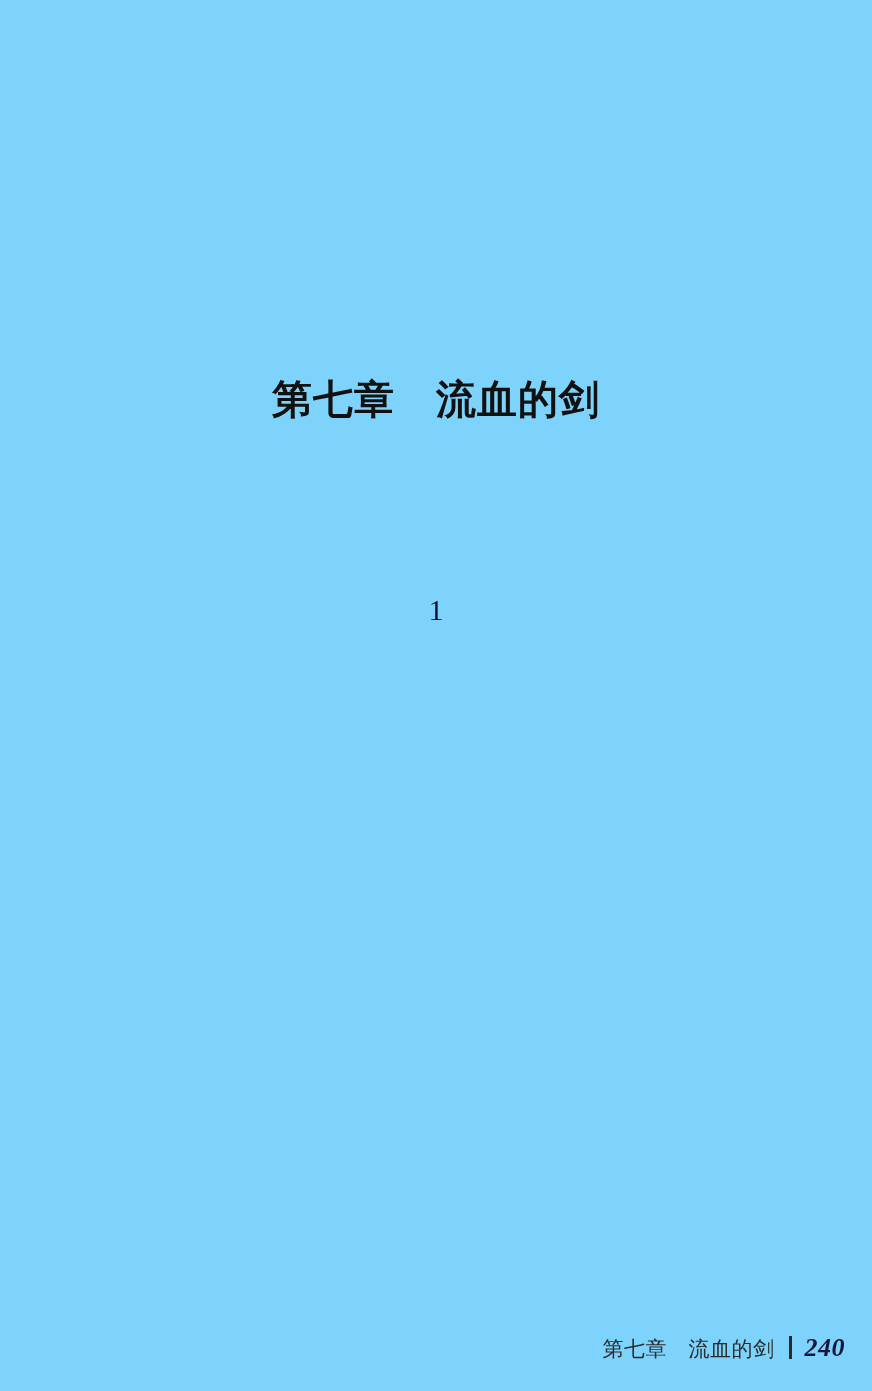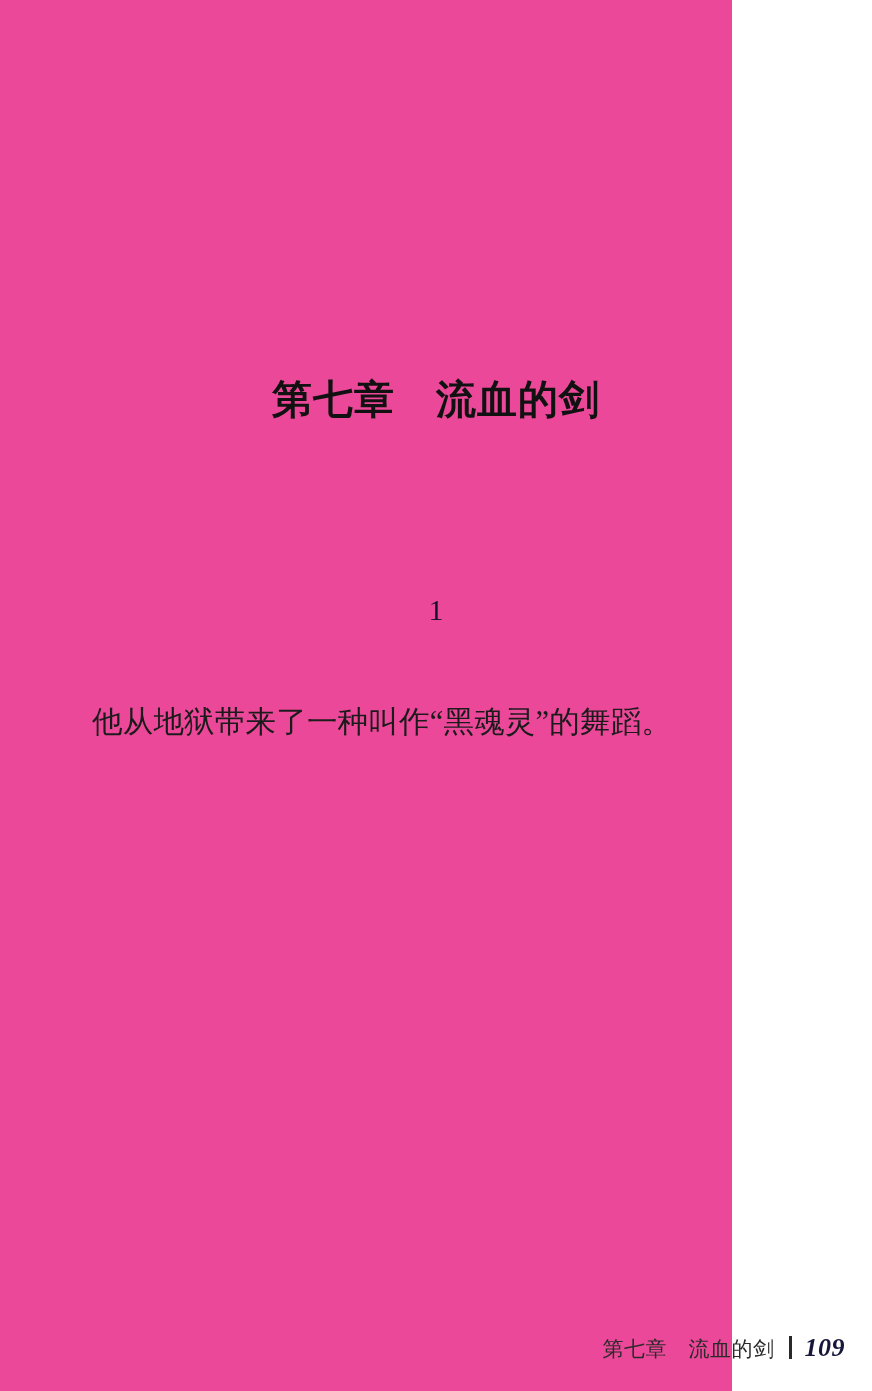--- a/index.html
+++ b/index.html
@@ -10,23 +10,23 @@
     width: 872px;
     height: 1391px;
     background: #ffffff;
     font-family: "Liberation Serif", "DejaVu Serif", serif;
     color: #1a1a1a;
     overflow: hidden;
   }
 
   .page {
     position: relative;
-    width: 732px;
+    width: 872px;
     height: 1391px;
-    background: #ec4899;
+    background: #7dd3fc;
     box-sizing: border-box;
     text-decoration: underline;
   }
 
   
   .chapter-title {
     position: absolute;
     top: 375px;
     left: 0;
     width: 872px;
@@ -113,22 +113,21 @@
 </head>
 <body>
 
 <div class="page">
 
   <div class="chapter-title">第七章　流血的剑</div>
 
   <div class="section-number">1</div>
 
   <div class="body-block">
-    <p class="para">他从地狱带来了一种叫作“黑魂灵”的舞蹈。</p>
   </div>
 
   <div class="footer">
     <span class="footer-chapter">第七章　流血的剑</span>
     <span class="footer-sep"></span>
-    <span class="footer-pagenum">109</span>
+    <span class="footer-pagenum">240</span>
   </div>
 
 </div>
 
 </body></html>

